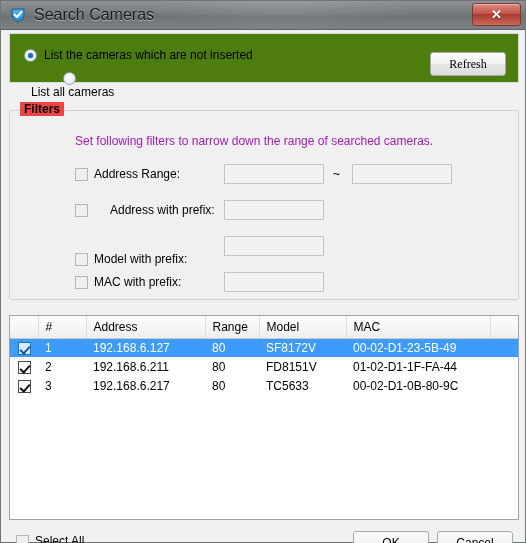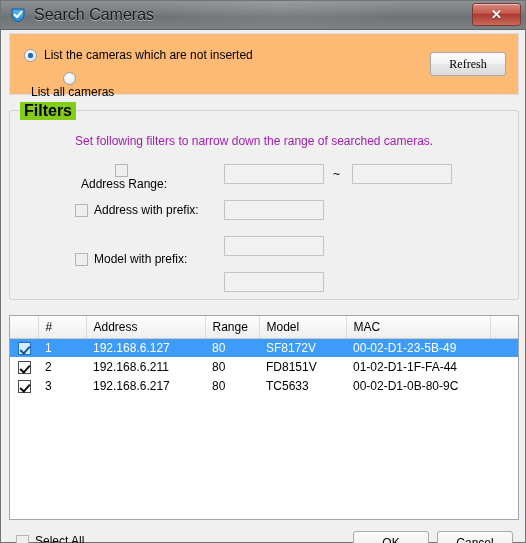--- a/index.html
+++ b/index.html
@@ -92,24 +92,24 @@
     position: relative;
     background: #f0f0f0;
     padding: 6px 7px 7px 7px;
     box-sizing: border-box;
   }
 
   
   .mode-panel {
     position: absolute;
     left: 8px; top: 3px;
-    width: 510px; height: 62px;
+    width: 510px; height: 50px;
     box-sizing: border-box;
     border: 1px solid #dcdcdc;
-    background: #fdba74;
+    background: #4d7c0f;
   }
   .radio-row {
     position: absolute;
     display: flex;
     align-items: center;
     left: 14px;
     cursor: pointer;
   }
   .radio-row.r1 { top: 14px; }
   .radio-row.r2 { top: 38px; flex-direction: column; }
@@ -161,41 +161,41 @@
     width: 510px; height: 190px;
     box-sizing: border-box;
     border: 1px solid #d2d2d2;
     border-radius: 2px;
     background: transparent;
   }
   .group-legend {
     position: absolute;
     left: 10px; top: -9px;
     padding: 0 4px;
-    background: #84cc16;
-    font-size: 16px;
+    background: #ef4444;
+    font-size: 12px;
     font-weight: bold;
     color: #000;
   }
   .filters-desc {
     position: absolute;
     left: 65px; top: 23px;
     font-size: 12px;
     color: #a21caf;
     white-space: nowrap;
   }
   .filter-row {
     position: absolute;
     left: 65px;
     height: 20px;
     display: flex;
     align-items: center;
   }
-  .filter-row.f1 { top: 53px; flex-direction: column; }
-  .filter-row.f2 { top: 89px; }
+  .filter-row.f1 { top: 53px; }
+  .filter-row.f2 { top: 89px; gap: 16px; }
   .filter-row.f3 { top: 138px; }
   .filter-row.f4 { top: 161px; }
 
   .chk {
     width: 13px; height: 13px;
     box-sizing: border-box;
     border: 1px solid #b5b5b5;
     background: #efefef;
     position: relative;
     flex: 0 0 13px;
@@ -382,20 +382,24 @@
         <span class="chk-label">Address with prefix:</span>
       </div>
       <div class="f-input a" style="top:89px"></div>
 
       <div class="filter-row f3">
         <span class="chk"></span>
         <span class="chk-label">Model with prefix:</span>
       </div>
       <div class="f-input a" style="top:125px"></div>
 
+      <div class="filter-row f4">
+        <span class="chk"></span>
+        <span class="chk-label">MAC with prefix:</span>
+      </div>
       <div class="f-input a" style="top:161px"></div>
     </div>
 
     <div class="table-wrap">
       <table class="cams">
         <colgroup>
           <col class="w-chk">
             <col class="w-num">
             <col class="w-addr">
             <col class="w-port">

